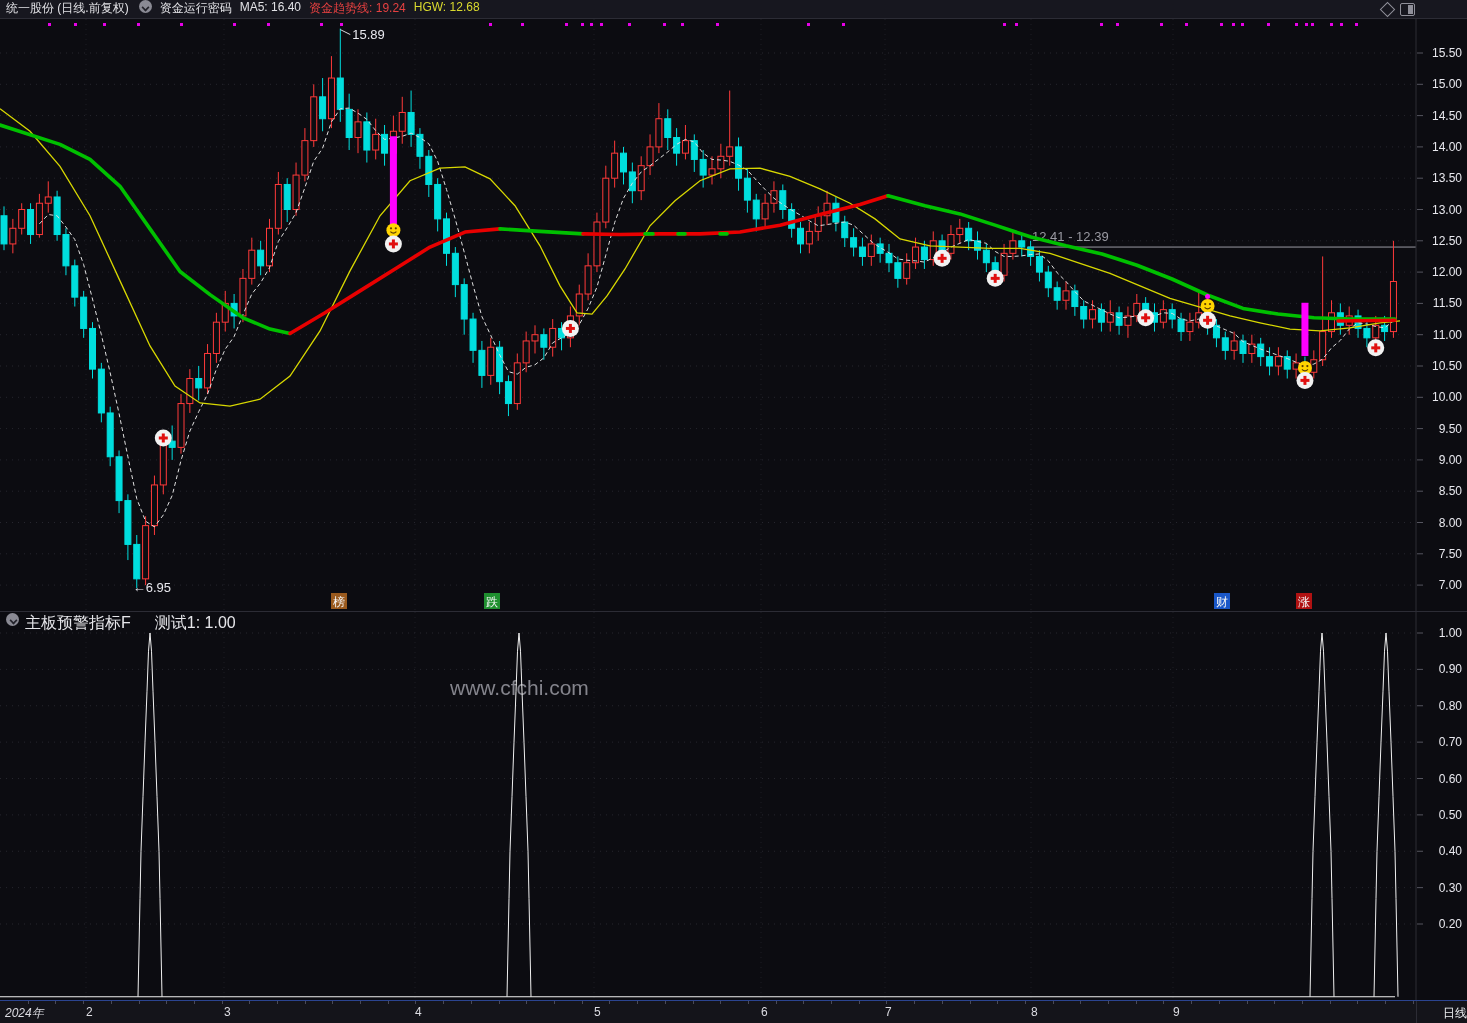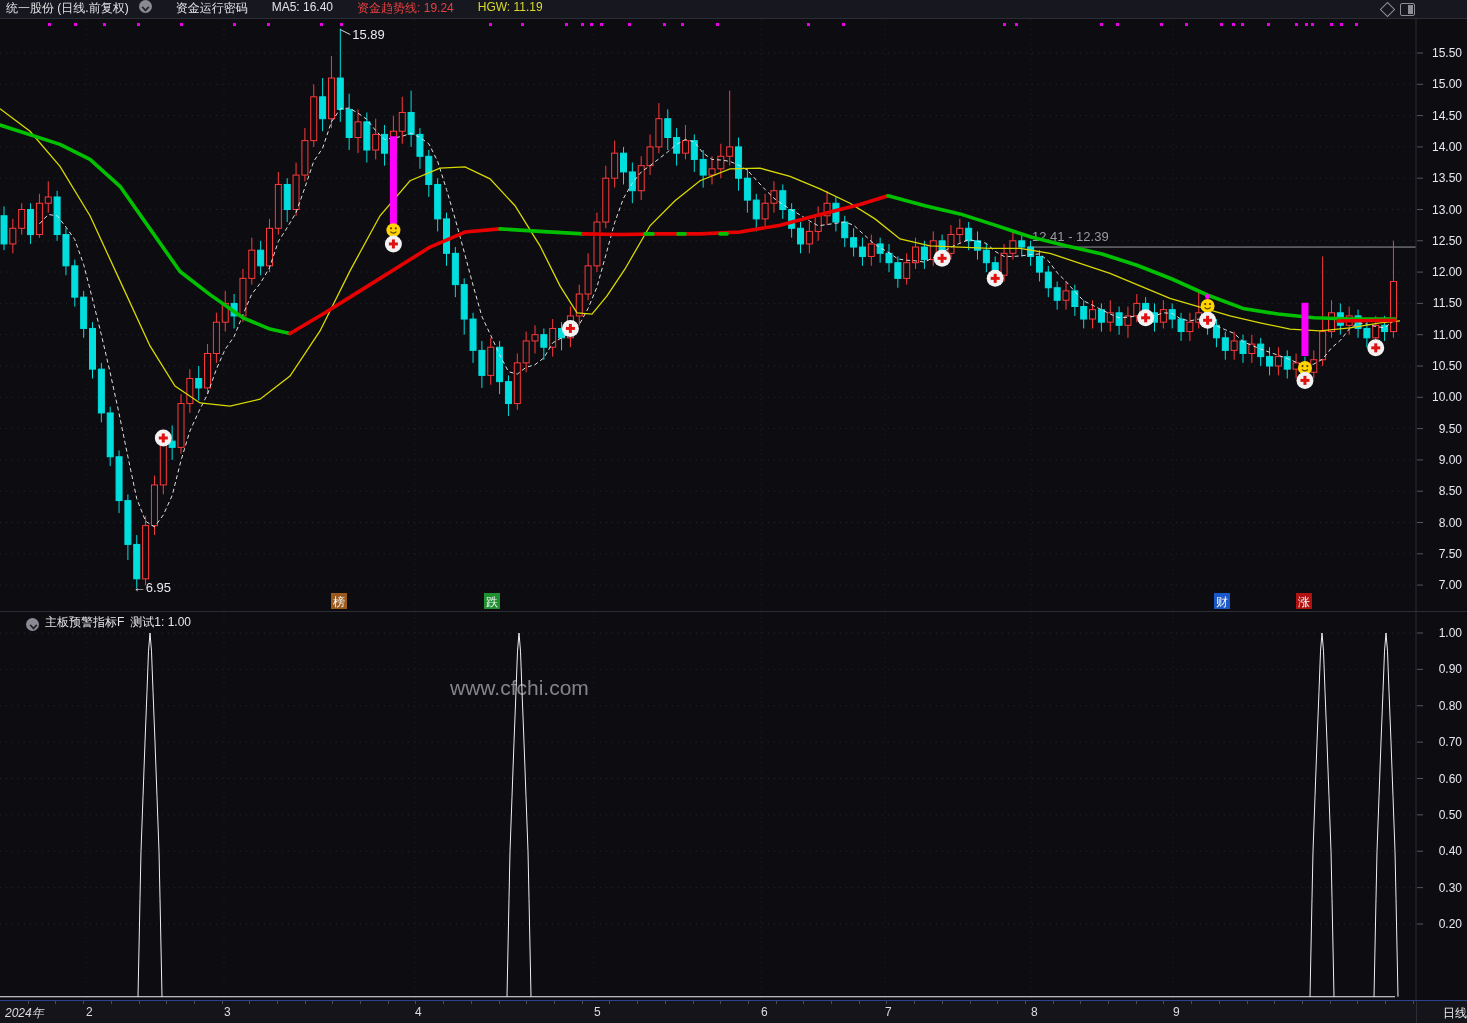--- a/index.html
+++ b/index.html
@@ -2,58 +2,58 @@
 <html><head>
 <meta charset="utf-8">
 <style>
   html,body{margin:0;padding:0;background:#000;}
   #app{position:relative;width:1467px;height:1023px;background:#0c0c11;overflow:hidden;
        font-family:"Liberation Sans",sans-serif;}
   
   .titlebar{position:absolute;left:0;top:0;width:1467px;height:19px;background:#17171f;
             border-bottom:1px solid #2c2c35;display:flex;align-items:flex-start;box-sizing:border-box;
             font-size:12px;color:#e2e2e6;white-space:nowrap;}
-  .titlebar .t{margin-left:24px;}
+  .titlebar .t{margin-left:8px;}
   .titlebar .red{color:#e64040;}
   .titlebar .yel{color:#d9d92e;}
   .cicon{display:inline-block;width:13px;height:13px;border-radius:50%;background:#8a8a94;
          margin-left:10px;position:relative;flex:0 0 auto;}
   .cicon:after{content:"";position:absolute;left:3.5px;top:4px;width:5px;height:5px;
          border-right:2px solid #22222a;border-bottom:2px solid #22222a;transform:rotate(45deg) scale(.8);}
   .tb-right{position:absolute;right:52px;top:3px;display:flex;gap:7px;align-items:center;}
   .dmnd{width:9px;height:9px;border:1px solid #8f8f99;transform:rotate(45deg);}
   .panelic{width:13px;height:11px;border:1px solid #8f8f99;border-radius:2px;position:relative;}
   .panelic:after{content:"";position:absolute;right:1px;top:1px;bottom:1px;width:5px;background:#8f8f99;}
   
   svg{position:absolute;left:0;display:block;}
   #mainsvg{top:19px;}
   #subsvg{top:611px;border-top:1px solid #2c2c35;}
-  .subheader{position:absolute;left:0;top:613px;height:18px;display:flex;align-items:flex-end;
-             font-size:12px;color:#e6e6ea;z-index:3;white-space:nowrap;padding-left:20px;}
+  .subheader{position:absolute;left:0;top:613px;height:18px;display:flex;align-items:flex-start;
+             font-size:16px;color:#e6e6ea;z-index:3;white-space:nowrap;}
   .subheader .cicon{margin-left:6px;margin-right:6px;}
   
   .timeaxis{position:absolute;left:0;top:1000px;width:1467px;height:23px;background:#14141a;
             border-top:1px solid #2b4490;box-sizing:border-box;color:#dcdce2;font-size:12px;}
   .timeaxis .m{position:absolute;top:4px;}
   .timeaxis .tick{position:absolute;top:0;width:1px;height:3px;background:#4a4a58;}
   .period{position:absolute;right:0;top:4px;color:#eceff2;}
   .axsep{position:absolute;left:1416px;top:0;width:1px;height:23px;background:#2c2c35;}
 </style>
 </head>
 <body>
 
 <div id="app">
 
   <div class="titlebar">
     <span class="t" style="margin-left:6px">统一股份 (日线.前复权)</span>
     <span class="cicon"></span>
     <span class="t">资金运行密码</span>
     <span class="t">MA5: 16.40</span>
     <span class="t red">资金趋势线: 19.24</span>
-    <span class="t yel">HGW: 11.19</span>
+    <span class="t yel">HGW: 12.68</span>
     <span class="tb-right">
       <span class="dmnd"></span>
       <span class="panelic"></span>
     </span>
   </div>
 
   <svg id="mainsvg" width="1467" height="592">
       <rect x="0" y="0" width="1467" height="592" fill="#0c0c11"></rect>
       <line x1="86" y1="0" x2="86" y2="592" stroke="#1c1c24" stroke-dasharray="1,4"></line>
       <line x1="224" y1="0" x2="224" y2="592" stroke="#1c1c24" stroke-dasharray="1,4"></line>
@@ -561,21 +561,21 @@
       <rect x="1214" y="574" width="16" height="16" fill="#1a57c8"></rect>
       <text x="1222" y="587" text-anchor="middle" fill="#f5f5f5" font-size="12">财</text>
       <rect x="1296" y="574" width="16" height="16" fill="#b01212"></rect>
       <text x="1304" y="587" text-anchor="middle" fill="#f5f5f5" font-size="12">涨</text>
       <line x1="1416" y1="0" x2="1416" y2="592" stroke="#2c2c35"></line>
     </svg>
 
   <div class="subheader">
     <span class="cicon" style="margin-left:6px"></span>
     <span>主板预警指标F</span>
-    <span style="margin-left:6px">测试1: 1.00</span>
+    <span style="margin-left:24px">测试1: 1.00</span>
   </div>
   <svg id="subsvg" width="1467" height="389">
       <rect x="0" y="0" width="1467" height="389" fill="#0c0c11"></rect>
       <line x1="86" y1="0" x2="86" y2="389" stroke="#1c1c24" stroke-dasharray="1,4"></line>
       <line x1="224" y1="0" x2="224" y2="389" stroke="#1c1c24" stroke-dasharray="1,4"></line>
       <line x1="415" y1="0" x2="415" y2="389" stroke="#1c1c24" stroke-dasharray="1,4"></line>
       <line x1="594" y1="0" x2="594" y2="389" stroke="#1c1c24" stroke-dasharray="1,4"></line>
       <line x1="761" y1="0" x2="761" y2="389" stroke="#1c1c24" stroke-dasharray="1,4"></line>
       <line x1="885" y1="0" x2="885" y2="389" stroke="#1c1c24" stroke-dasharray="1,4"></line>
       <line x1="1031" y1="0" x2="1031" y2="389" stroke="#1c1c24" stroke-dasharray="1,4"></line>

